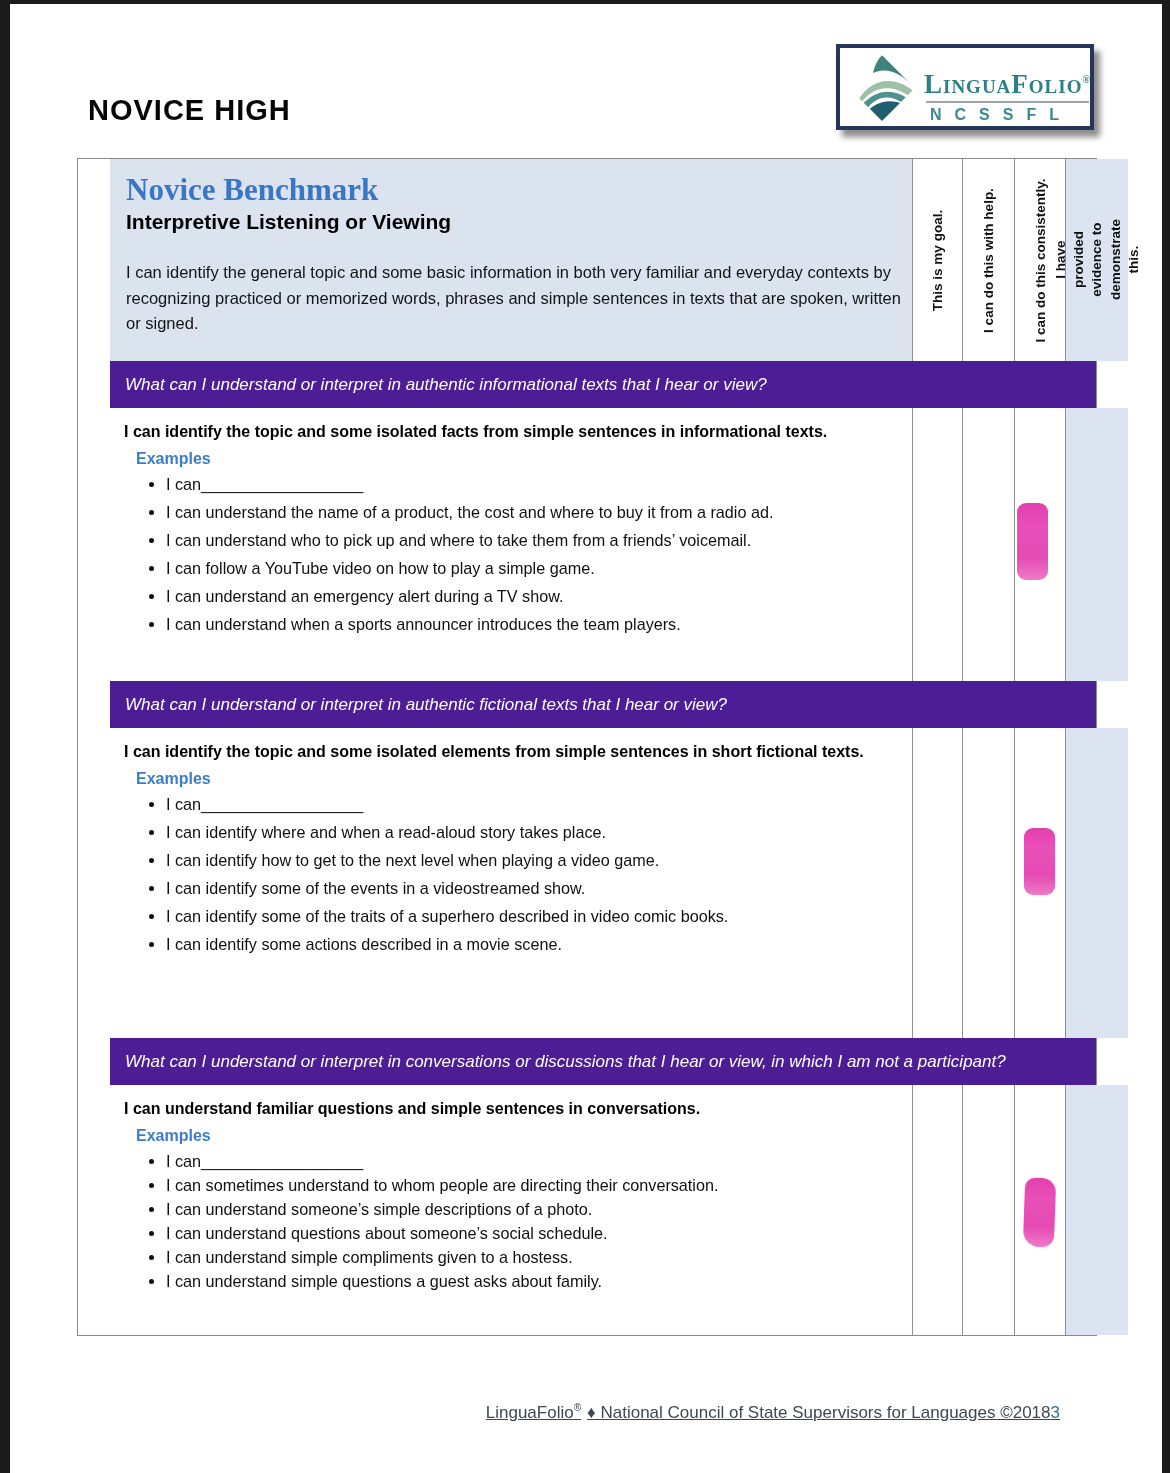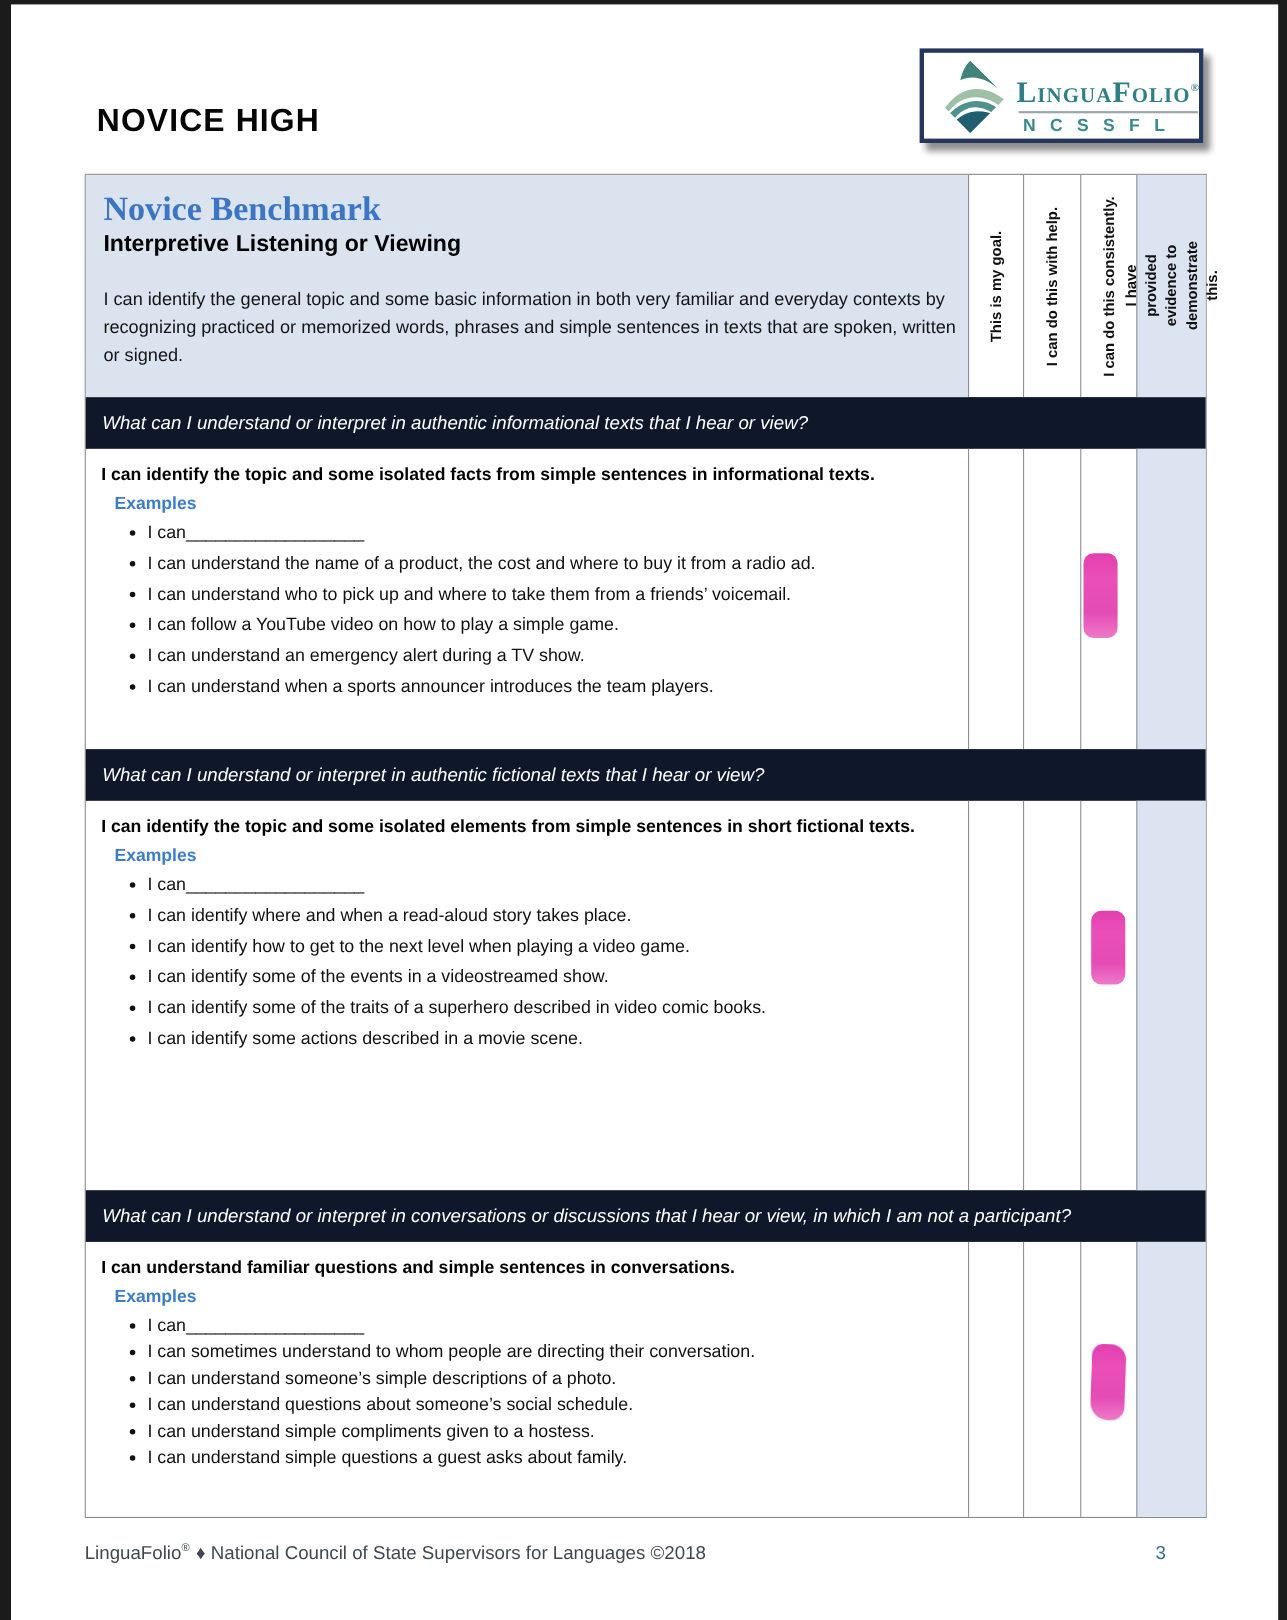--- a/index.html
+++ b/index.html
@@ -29,42 +29,42 @@
     font-family:"Liberation Serif", serif; font-variant:small-caps;
     color:#2e7f86; font-size:27px; font-weight:600; letter-spacing:1px; line-height:1;
   }
   .logo-reg { font-size:10px; vertical-align:super; }
   .logo-rule { border-top:2px solid #9aa5ad; margin:3px 2px 3px 2px; }
   .logo-letters { color:#3a8a8d; font-size:16px; font-weight:700; letter-spacing:13px; padding-left:6px; }
 
   
   .doc-table {
     position:absolute; left:77px; top:158px; width:1020px;
-    border:1px solid #8a8a8a; box-sizing:border-box; background:#fff;
+    border:1px solid #8a8a8a; box-sizing:border-box; background:#fff;padding-left:32px;
   }
   .trow { display:grid; grid-template-columns:802px 50px 52px 51px 63px; }
   .cell { box-sizing:border-box; }
   .rate { border-left:1px solid #8f8f8f; position:relative; }
   .evidence { background:#dde4f1; }
 
   .header-row { height:202px; }
   .header-main { background:#dbe3ef; padding:14px 16px 0 16px; }
   .bench-title { font-family:"Liberation Serif", serif; font-weight:700; color:#3b76c5; font-size:31px; margin:0; line-height:1.1; }
   .bench-sub   { font-size:21px; font-weight:700; color:#000; margin:3px 0 0; }
   .bench-desc  { font-size:16.5px; line-height:1.55; margin:26px 0 0; color:#141414; width:782px; }
 
   .vwrap { display:flex; align-items:center; justify-content:center; height:100%; overflow:visible; }
   .vtext { transform:rotate(-90deg); white-space:nowrap; font-size:13.5px; font-weight:700; color:#101010; }
   .vtext.wrap { white-space:normal; width:172px; text-align:center; line-height:1.35; }
 
-  .banner-row { height:47px; background:#0f172a; display:flex; align-items:center; }
+  .banner-row { height:47px; background:#4c1d95; display:flex; align-items:center; }
   .banner-text { color:#ffffff; font-style:italic; font-size:17px; padding-left:15px; white-space:nowrap; }
 
   .body-row-1 { height:273px; }
-  .body-row-2 { height:354px; }
+  .body-row-2 { height:310px; }
   .body-row-3 { height:250px; }
   .body-main { padding:15px 8px 0 14px; }
   .statement { font-weight:700; font-size:16px; margin:0 0 9px; color:#000; }
   .examples  { color:#3d7cc9; font-weight:700; font-size:16px; margin:0 0 7px 12px; }
   .body-main ul { margin:0 0 0 28px; padding:0 0 0 14px; list-style:disc; }
   .body-main li { font-size:16.2px; margin-bottom:9px; color:#101010; }
   .body-row-3 .body-main li { margin-bottom:5px; }
 
   
   .hl {
@@ -72,22 +72,22 @@
     background:linear-gradient(180deg,#e23fae 0%, #ea4fb9 30%, #e44bb4 70%, #ee7ac8 100%);
     filter:blur(0.7px);
   }
   .hl-1 { left:2px; top:95px;  height:77px; }
   .hl-2 { left:9px; top:100px; height:67px; }
   .hl-3 { left:9px; top:93px;  height:69px; transform:rotate(2deg); border-radius:10px 14px 12px 16px; }
 
   
   .footer {
     position:absolute; left:77px; top:1402px; width:983px;
-    display:flex; justify-content:space-between; align-items:baseline;
-    font-size:17px; color:#3f4852;
+    display:flex; justify-content:flex-end; align-items:baseline;
+    font-size:17px; color:#3f4852;text-decoration:underline;
   }
   .footer-rest { margin-left:6px; }
   .footer sup { font-size:10px; }
   .page-num { color:#31708f; }
 </style>
 </head>
 <body>
 
 <div class="page">
   <div class="edge-top"></div>

